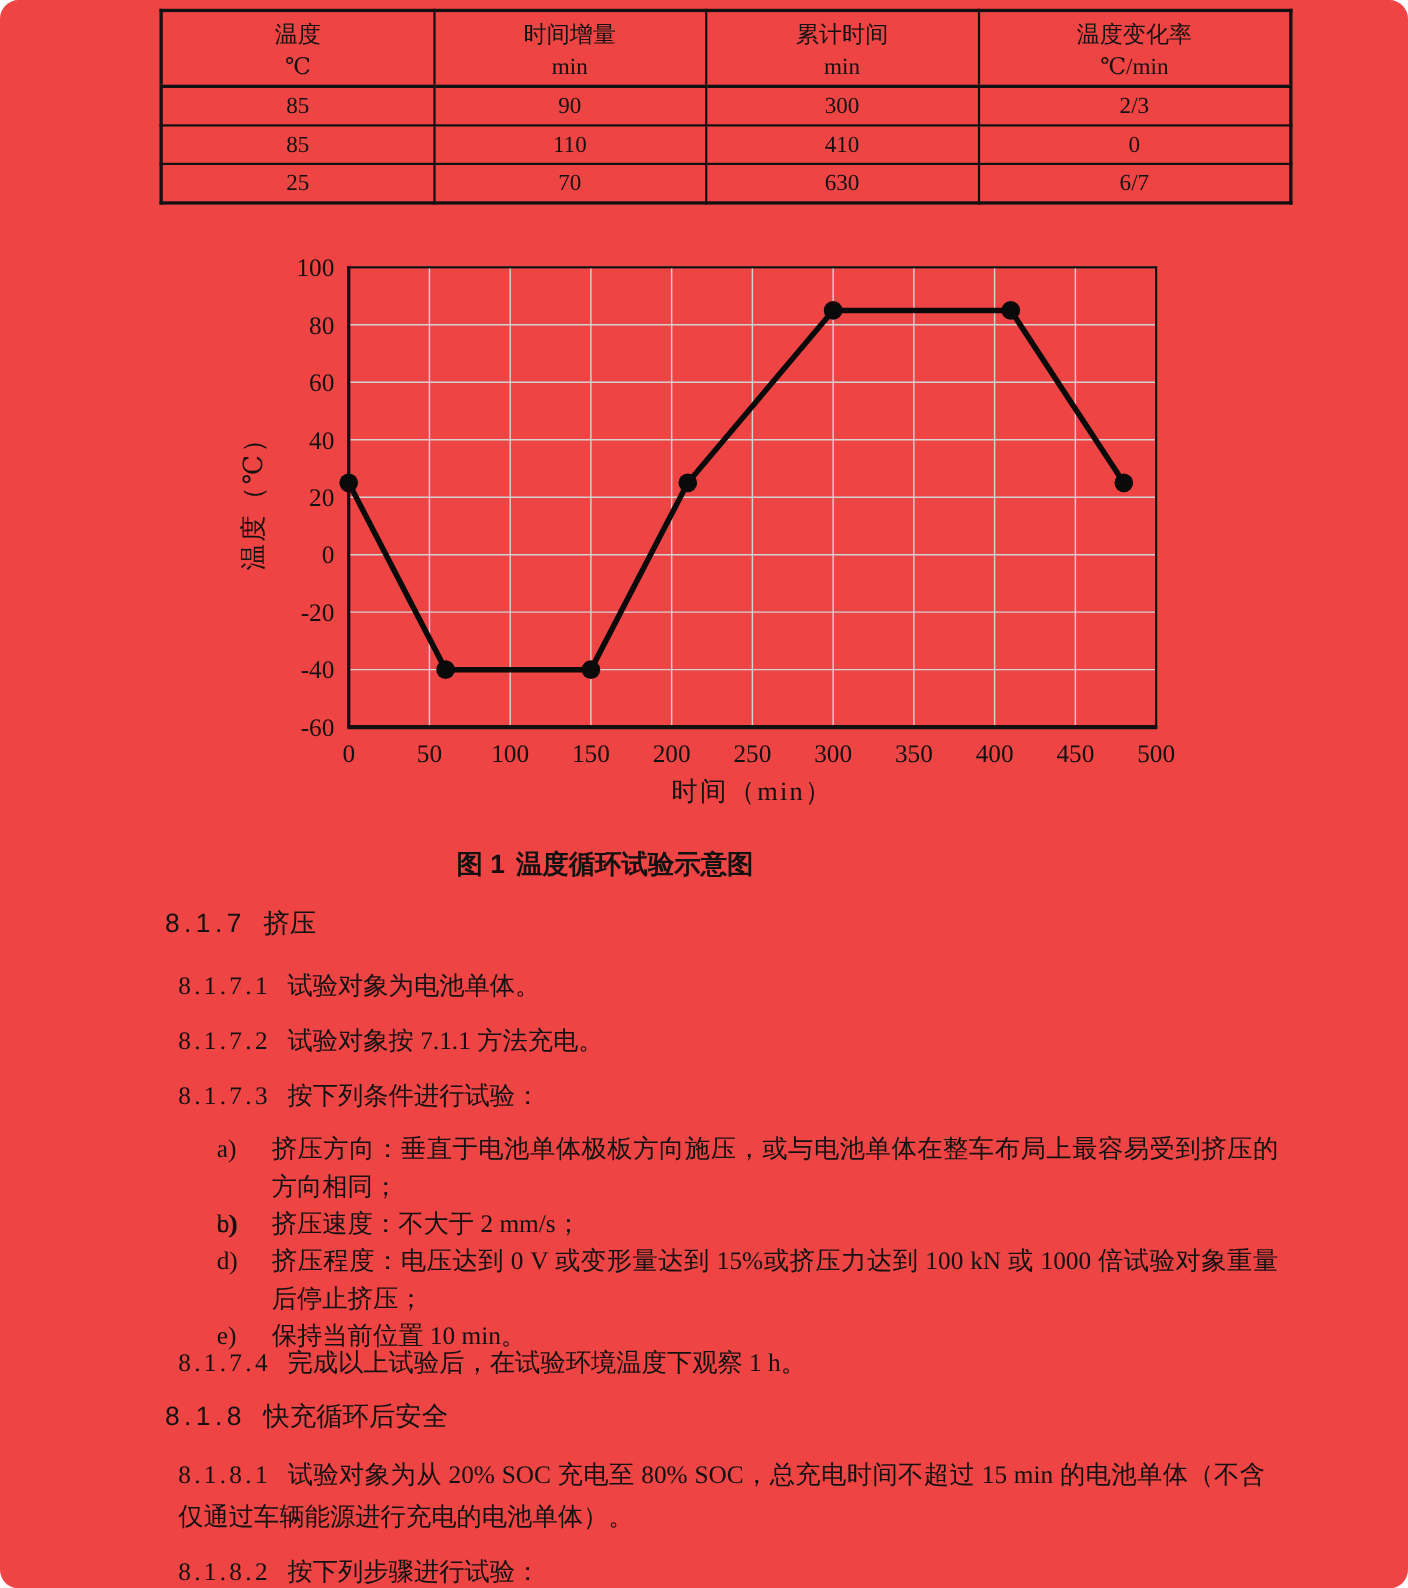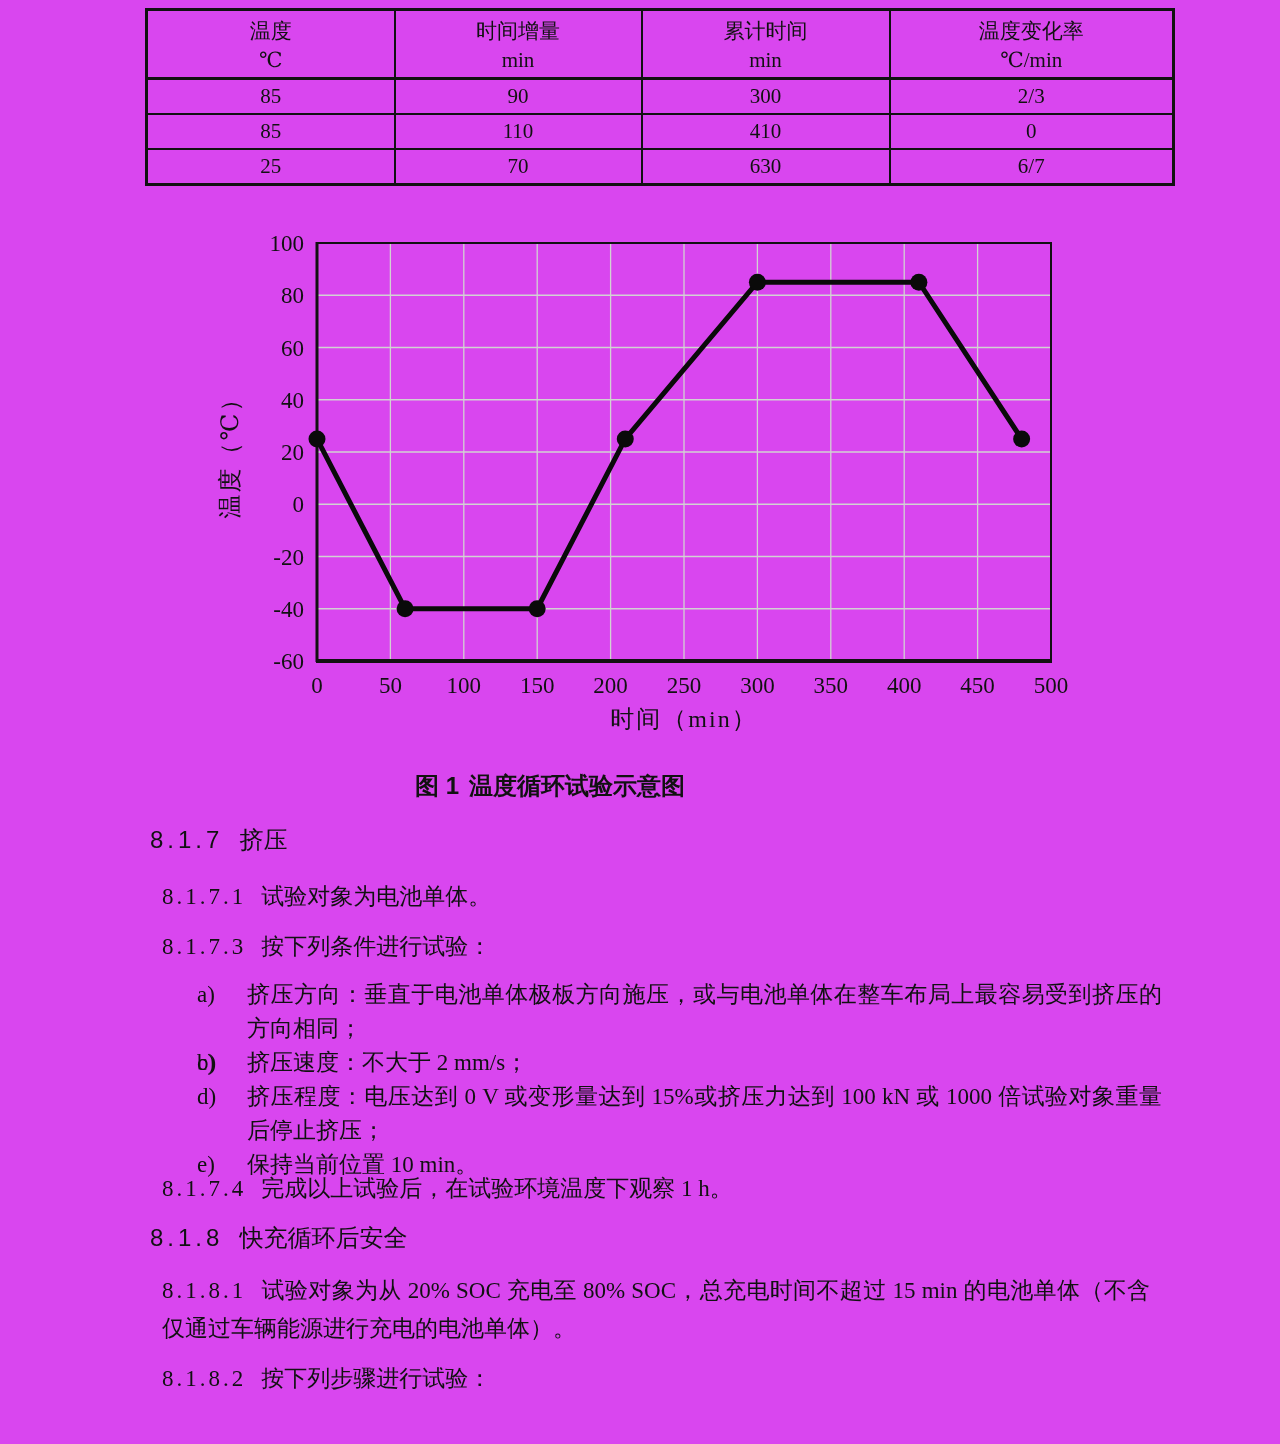--- a/index.html
+++ b/index.html
@@ -1,19 +1,20 @@
 <!DOCTYPE html>
 <html><head>
 <meta charset="utf-8">
 <style>
   html,body{margin:0;padding:0;background:#ffffff;}
   .page{
-    position:relative;width:1280px;height:1444px;background:#d946ef;
+    position:relative;width:1280px;height:1444px;background:#ef4444;
     font-family:"Liberation Serif","DejaVu Serif",serif;color:#111;
     overflow:hidden;
+    border-radius:17px;
   }
 
   
   .spec-table{
     position:absolute;left:145px;top:8px;width:1027px;
     border-collapse:collapse;table-layout:fixed;text-align:center;
     font-size:21px;border:3px solid #111;
   }
   .spec-table th,.spec-table td{border:2px solid #111;font-weight:normal;padding:0;}
   .spec-table thead th{height:66px;border-bottom:3px solid #111;vertical-align:middle;}
@@ -172,20 +173,23 @@
   <div class="doc-body">
 
     <h3 class="sec-head">
       <span class="num">8.1.7</span><span>挤压</span>
     </h3>
 
     <p class="clause">
       <span class="num">8.1.7.1</span><span>试验对象为电池单体。</span>
     </p>
     <p class="clause">
+      <span class="num">8.1.7.2</span><span>试验对象按 7.1.1 方法充电。</span>
+    </p>
+    <p class="clause">
       <span class="num">8.1.7.3</span><span>按下列条件进行试验：</span>
     </p>
 
     <div class="cond-list">
       <div class="cond-item">
         <span class="lbl">a)</span><span>挤压方向：垂直于电池单体极板方向施压，或与电池单体在整车布局上最容易受到挤压的方向相同；</span>
       </div>
       <div class="cond-item">
         <span class="lbl">b)</span>
       </div>

